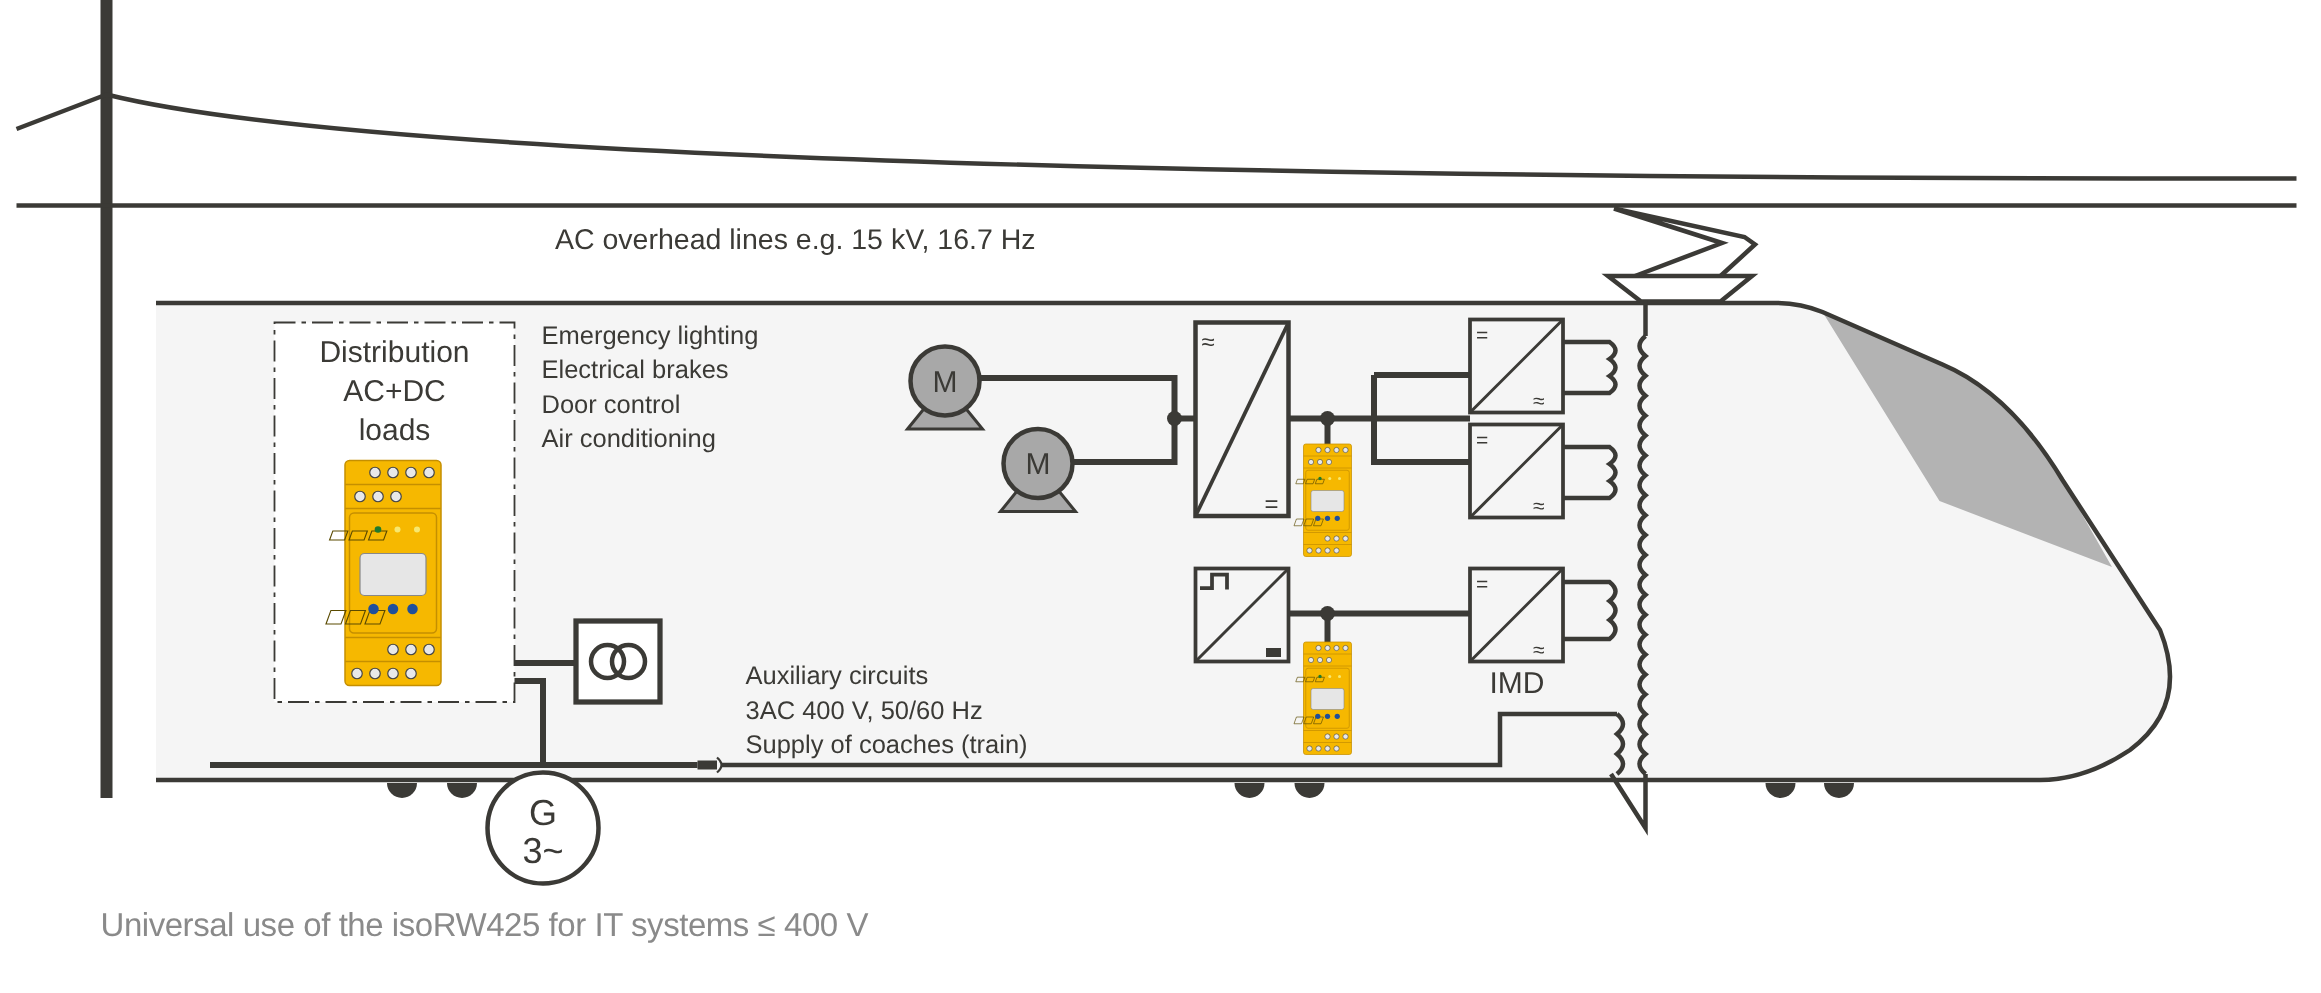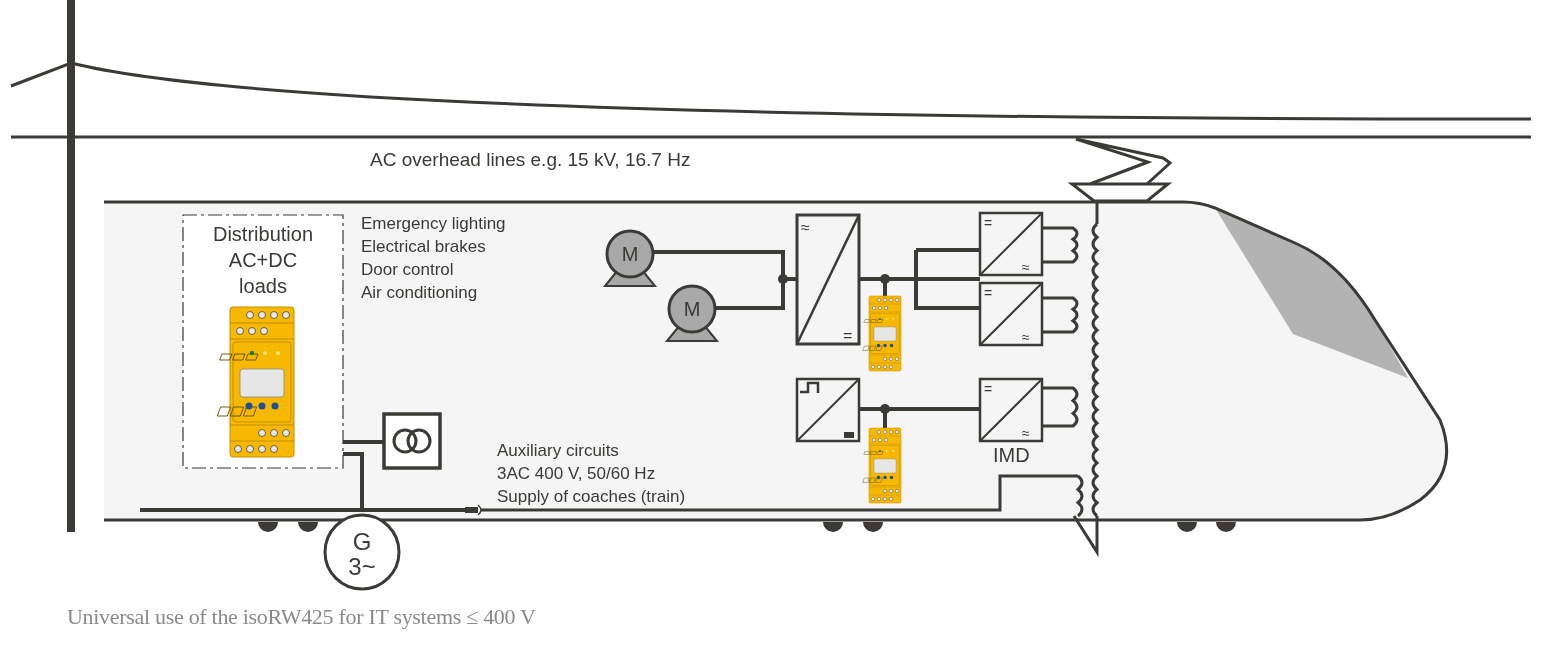--- a/index.html
+++ b/index.html
@@ -1,19 +1,19 @@
 <!DOCTYPE html>
 <html><head>
 <meta charset="utf-8">
 <style>
   html, body { margin: 0; padding: 0; background: #ffffff; }
   body { width: 1547px; height: 662px; position: relative; overflow: hidden; font-family: "Liberation Sans", sans-serif; }
   svg { position: absolute; left: 0; top: 0; }
   .lbl { font-family: "Liberation Sans", sans-serif; fill: #3b3a36; }
-  .caption { position: absolute; left: 67px; top: 604px; font-family: Liberation Serif, serif; font-size: 22px; color: #8a8a8a; letter-spacing: -0.3px; white-space: nowrap; }
+  .caption { position: absolute; left: 67px; top: 604px; font-family: Liberation Sans, sans-serif; font-size: 22px; color: #8a8a8a; letter-spacing: -0.3px; white-space: nowrap; }
 </style>
 </head>
 <body>
 
 <svg id="diagram" width="1547" height="662" viewBox="0 0 1547 662" xmlns="http://www.w3.org/2000/svg">
   <defs>
 
     <g id="dev">
       <rect x="0" y="0" width="64" height="150" rx="3" fill="#f6b800" stroke="#c58f00" stroke-width="1"></rect>
       <line x1="0" y1="16" x2="64" y2="16" stroke="#c58f00" stroke-width="1"></line>

